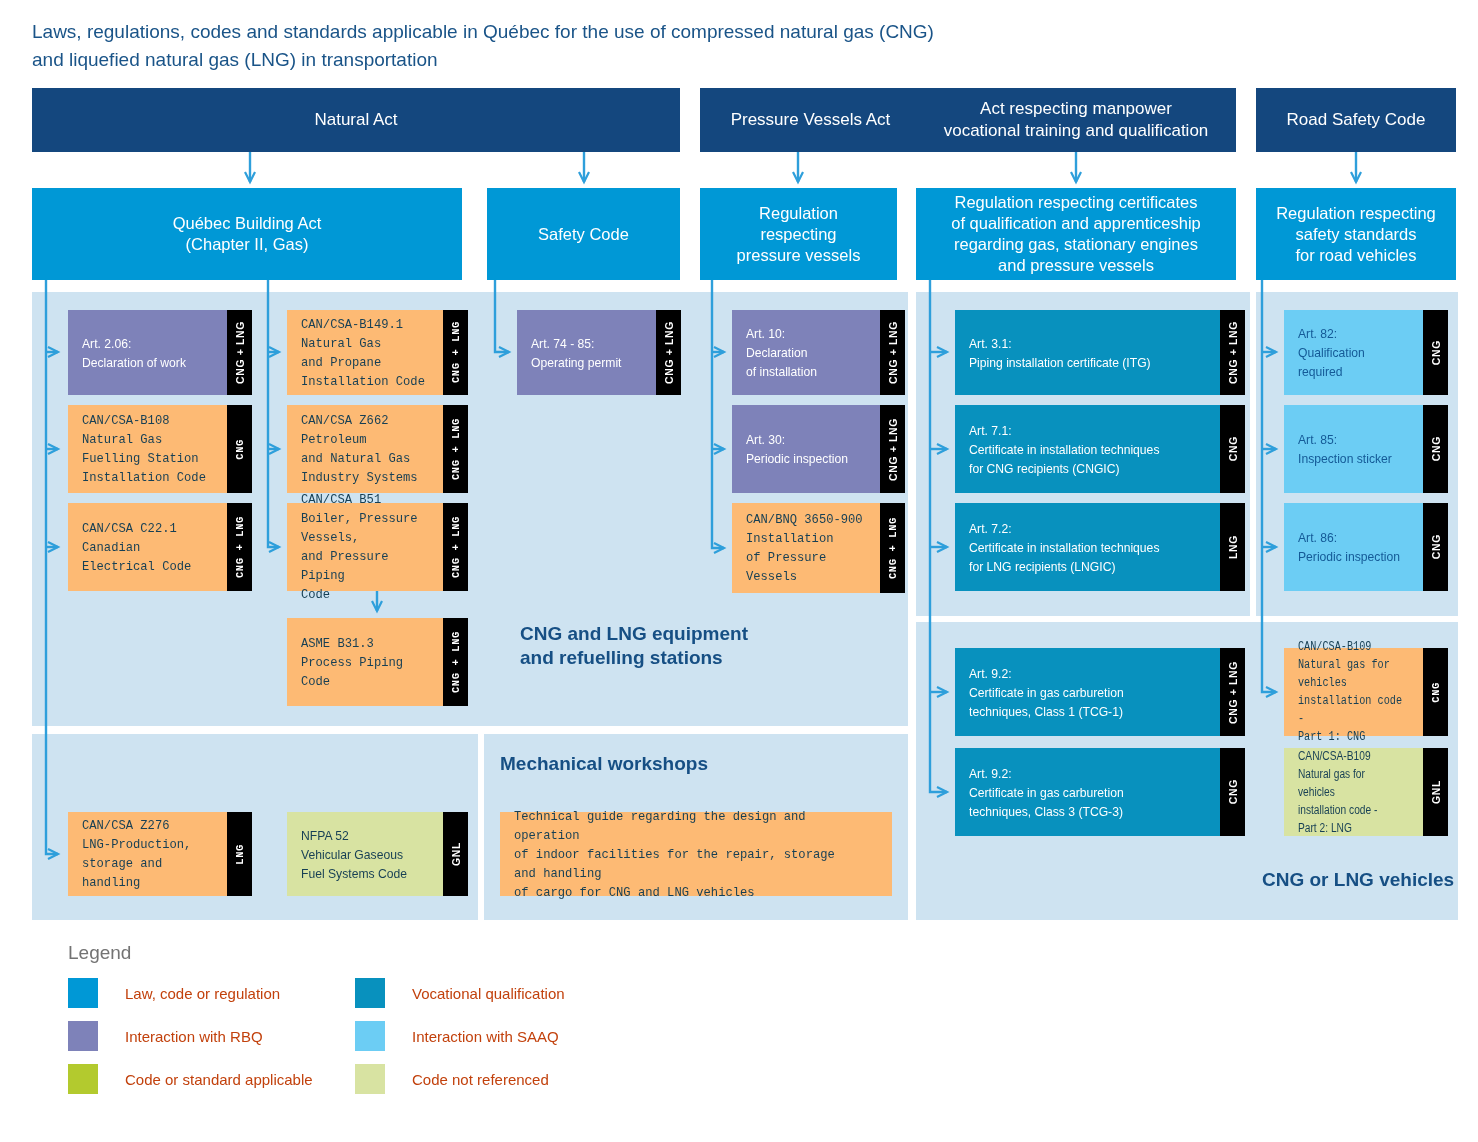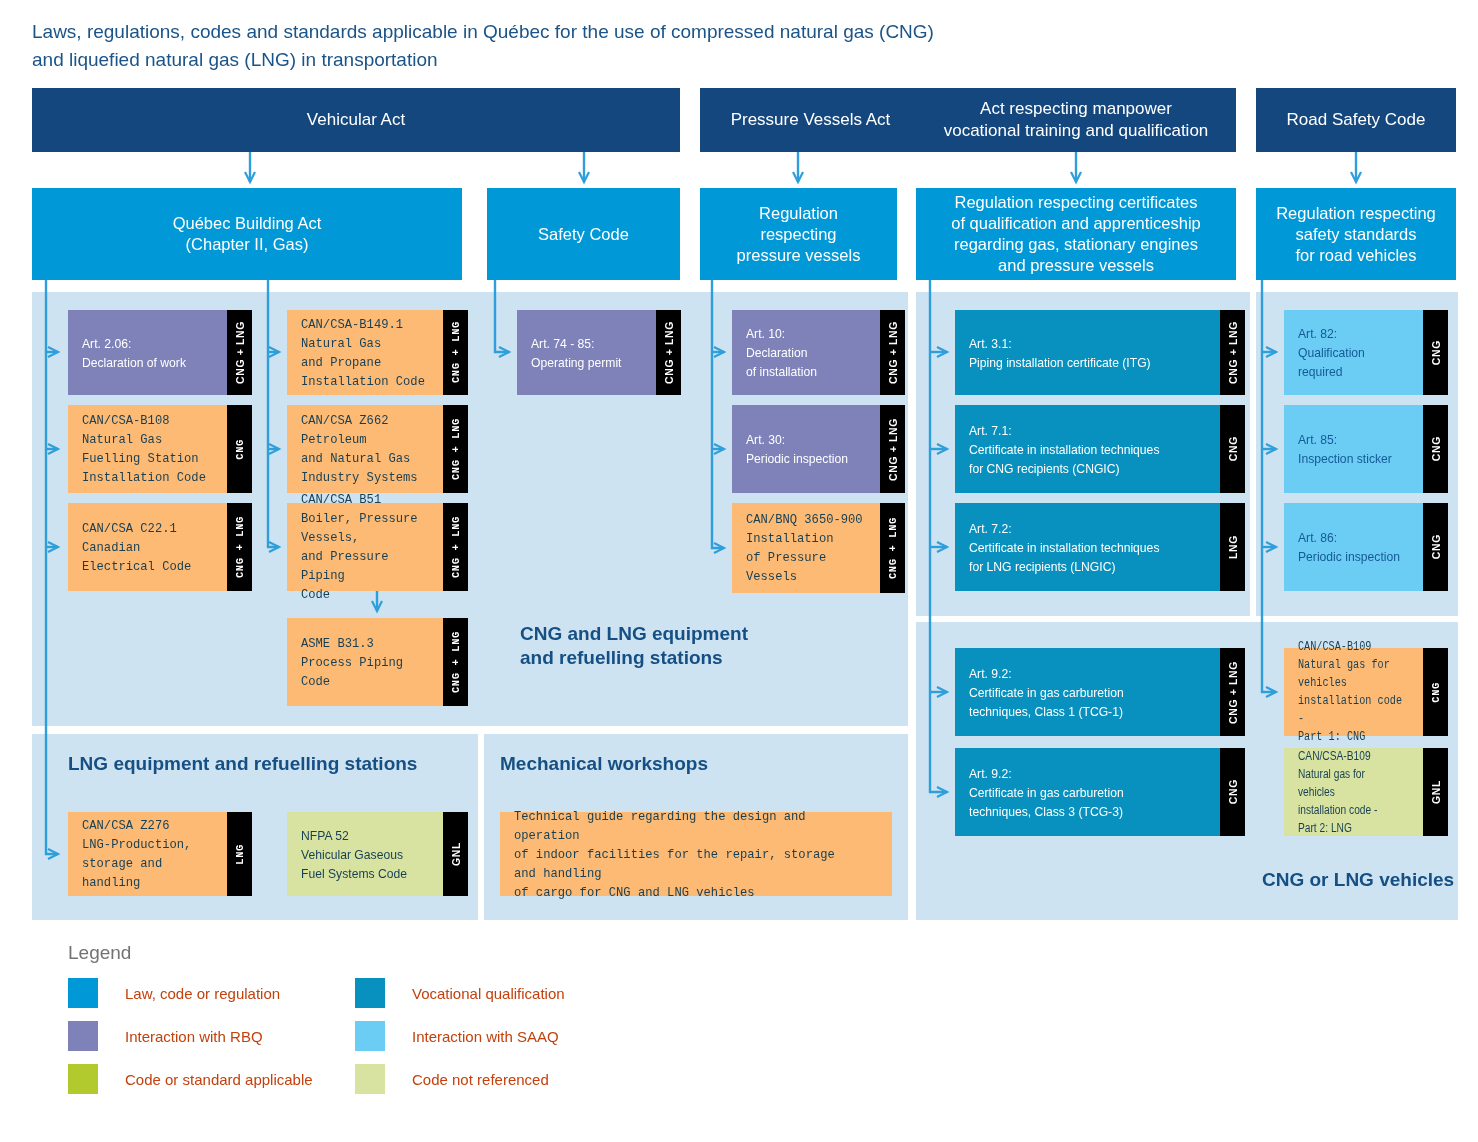--- a/index.html
+++ b/index.html
@@ -46,21 +46,21 @@
 and liquefied natural gas (LNG) in transportation</div>
 
   <div class="panel" style="left:32px;top:292px;width:876px;height:434px"></div>
   <div class="panel" style="left:32px;top:734px;width:446px;height:186px"></div>
   <div class="panel" style="left:484px;top:734px;width:424px;height:186px"></div>
   <div class="panel" style="left:916px;top:292px;width:334px;height:324px"></div>
   <div class="panel" style="left:1256px;top:292px;width:202px;height:324px"></div>
   <div class="panel" style="left:916px;top:622px;width:542px;height:298px"></div>
 
   <div class="hdr" style="left:32px;top:88px;width:648px;height:64px">
-      <span>Vehicular Act</span>
+      <span>Natural Act</span>
     </div>
   <div class="hdr" style="left:700px;top:88px;width:221px;height:64px">
       <span>Pressure Vessels Act</span>
     </div>
   <div class="hdr" style="left:916px;top:88px;width:320px;height:64px">
       <span>Act respecting manpower
 vocational training and qualification</span>
     </div>
   <div class="hdr" style="left:1256px;top:88px;width:200px;height:64px">
       <span>Road Safety Code</span>
@@ -372,21 +372,20 @@
   <div class="box green no-tag" style="left:500px;top:812px;width:392px;height:84px">
     <div class="content">
         <span class="cond">Technical guide regarding the design and operation
 of indoor facilities for the repair, storage and handling
 of cargo for CNG and LNG vehicles</span>
       </div>
   </div>
 
   <div class="seclabel" style="left:520px;top:622px">CNG and LNG equipment
 and refuelling stations</div>
-  <div class="seclabel" style="left:68px;top:752px">LNG equipment and refuelling stations</div>
   <div class="seclabel" style="left:500px;top:752px">Mechanical workshops</div>
   <div class="seclabel" style="left:1262px;top:868px">CNG or LNG vehicles</div>
 
   <div class="legend-title" style="left:68px;top:942px">Legend</div>
 
   <div class="lg-sq" style="left: 68px; top: 978px; background: rgb(0, 152, 214);"></div>
   <div class="lg-lb" style="left:112px;top:985px">Law, code or regulation</div>
   <div class="lg-sq" style="left: 68px; top: 1021px; background: rgb(126, 130, 185);"></div>
   <div class="lg-lb" style="left:112px;top:1028px">Interaction with RBQ</div>
   <div class="lg-sq" style="left: 68px; top: 1064px; background: rgb(179, 202, 46);"></div>

